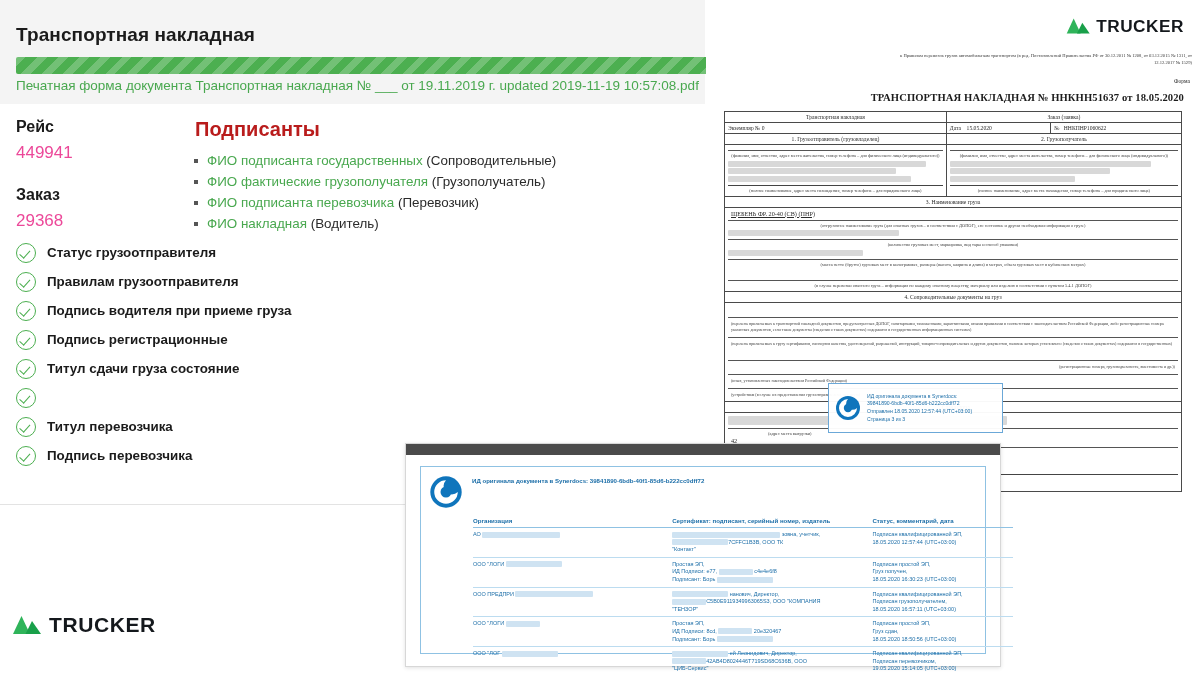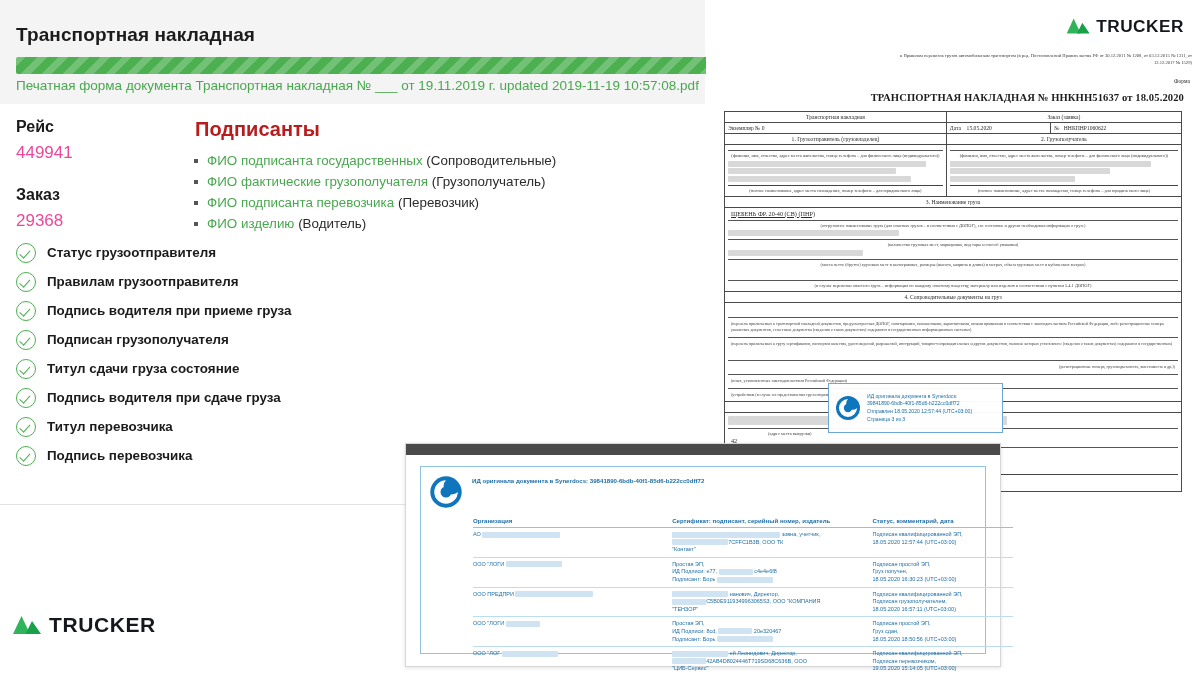--- a/index.html
+++ b/index.html
@@ -194,50 +194,49 @@
       </li>
       <li>
         <span class="name">ФИО фактические грузополучателя</span>
         <span class="role">(Грузополучатель)</span>
       </li>
       <li>
         <span class="name">ФИО подписанта перевозчика</span>
         <span class="role">(Перевозчик)</span>
       </li>
       <li>
-        <span class="name">ФИО изделию</span>
+        <span class="name">ФИО накладная</span>
         <span class="role">(Водитель)</span>
       </li>
     </ul>
   </div>
 
   <div class="checklist">
     <div class="check-row">
       <span class="check-ico"></span>
       <span class="check-label">Статус грузоотправителя</span>
     </div>
     <div class="check-row">
       <span class="check-ico"></span>
       <span class="check-label">Правилам грузоотправителя</span>
     </div>
     <div class="check-row">
       <span class="check-ico"></span>
       <span class="check-label">Подпись водителя при приеме груза</span>
     </div>
     <div class="check-row">
       <span class="check-ico"></span>
-      <span class="check-label">Подписан грузополучателя</span>
+      <span class="check-label">Подпись регистрационные</span>
     </div>
     <div class="check-row">
       <span class="check-ico"></span>
       <span class="check-label">Титул сдачи груза состояние</span>
     </div>
     <div class="check-row">
       <span class="check-ico"></span>
-      <span class="check-label">Подпись водителя при сдаче груза</span>
     </div>
     <div class="check-row">
       <span class="check-ico"></span>
       <span class="check-label">Титул перевозчика</span>
     </div>
     <div class="check-row">
       <span class="check-ico"></span>
       <span class="check-label">Подпись перевозчика</span>
     </div>
   </div>

